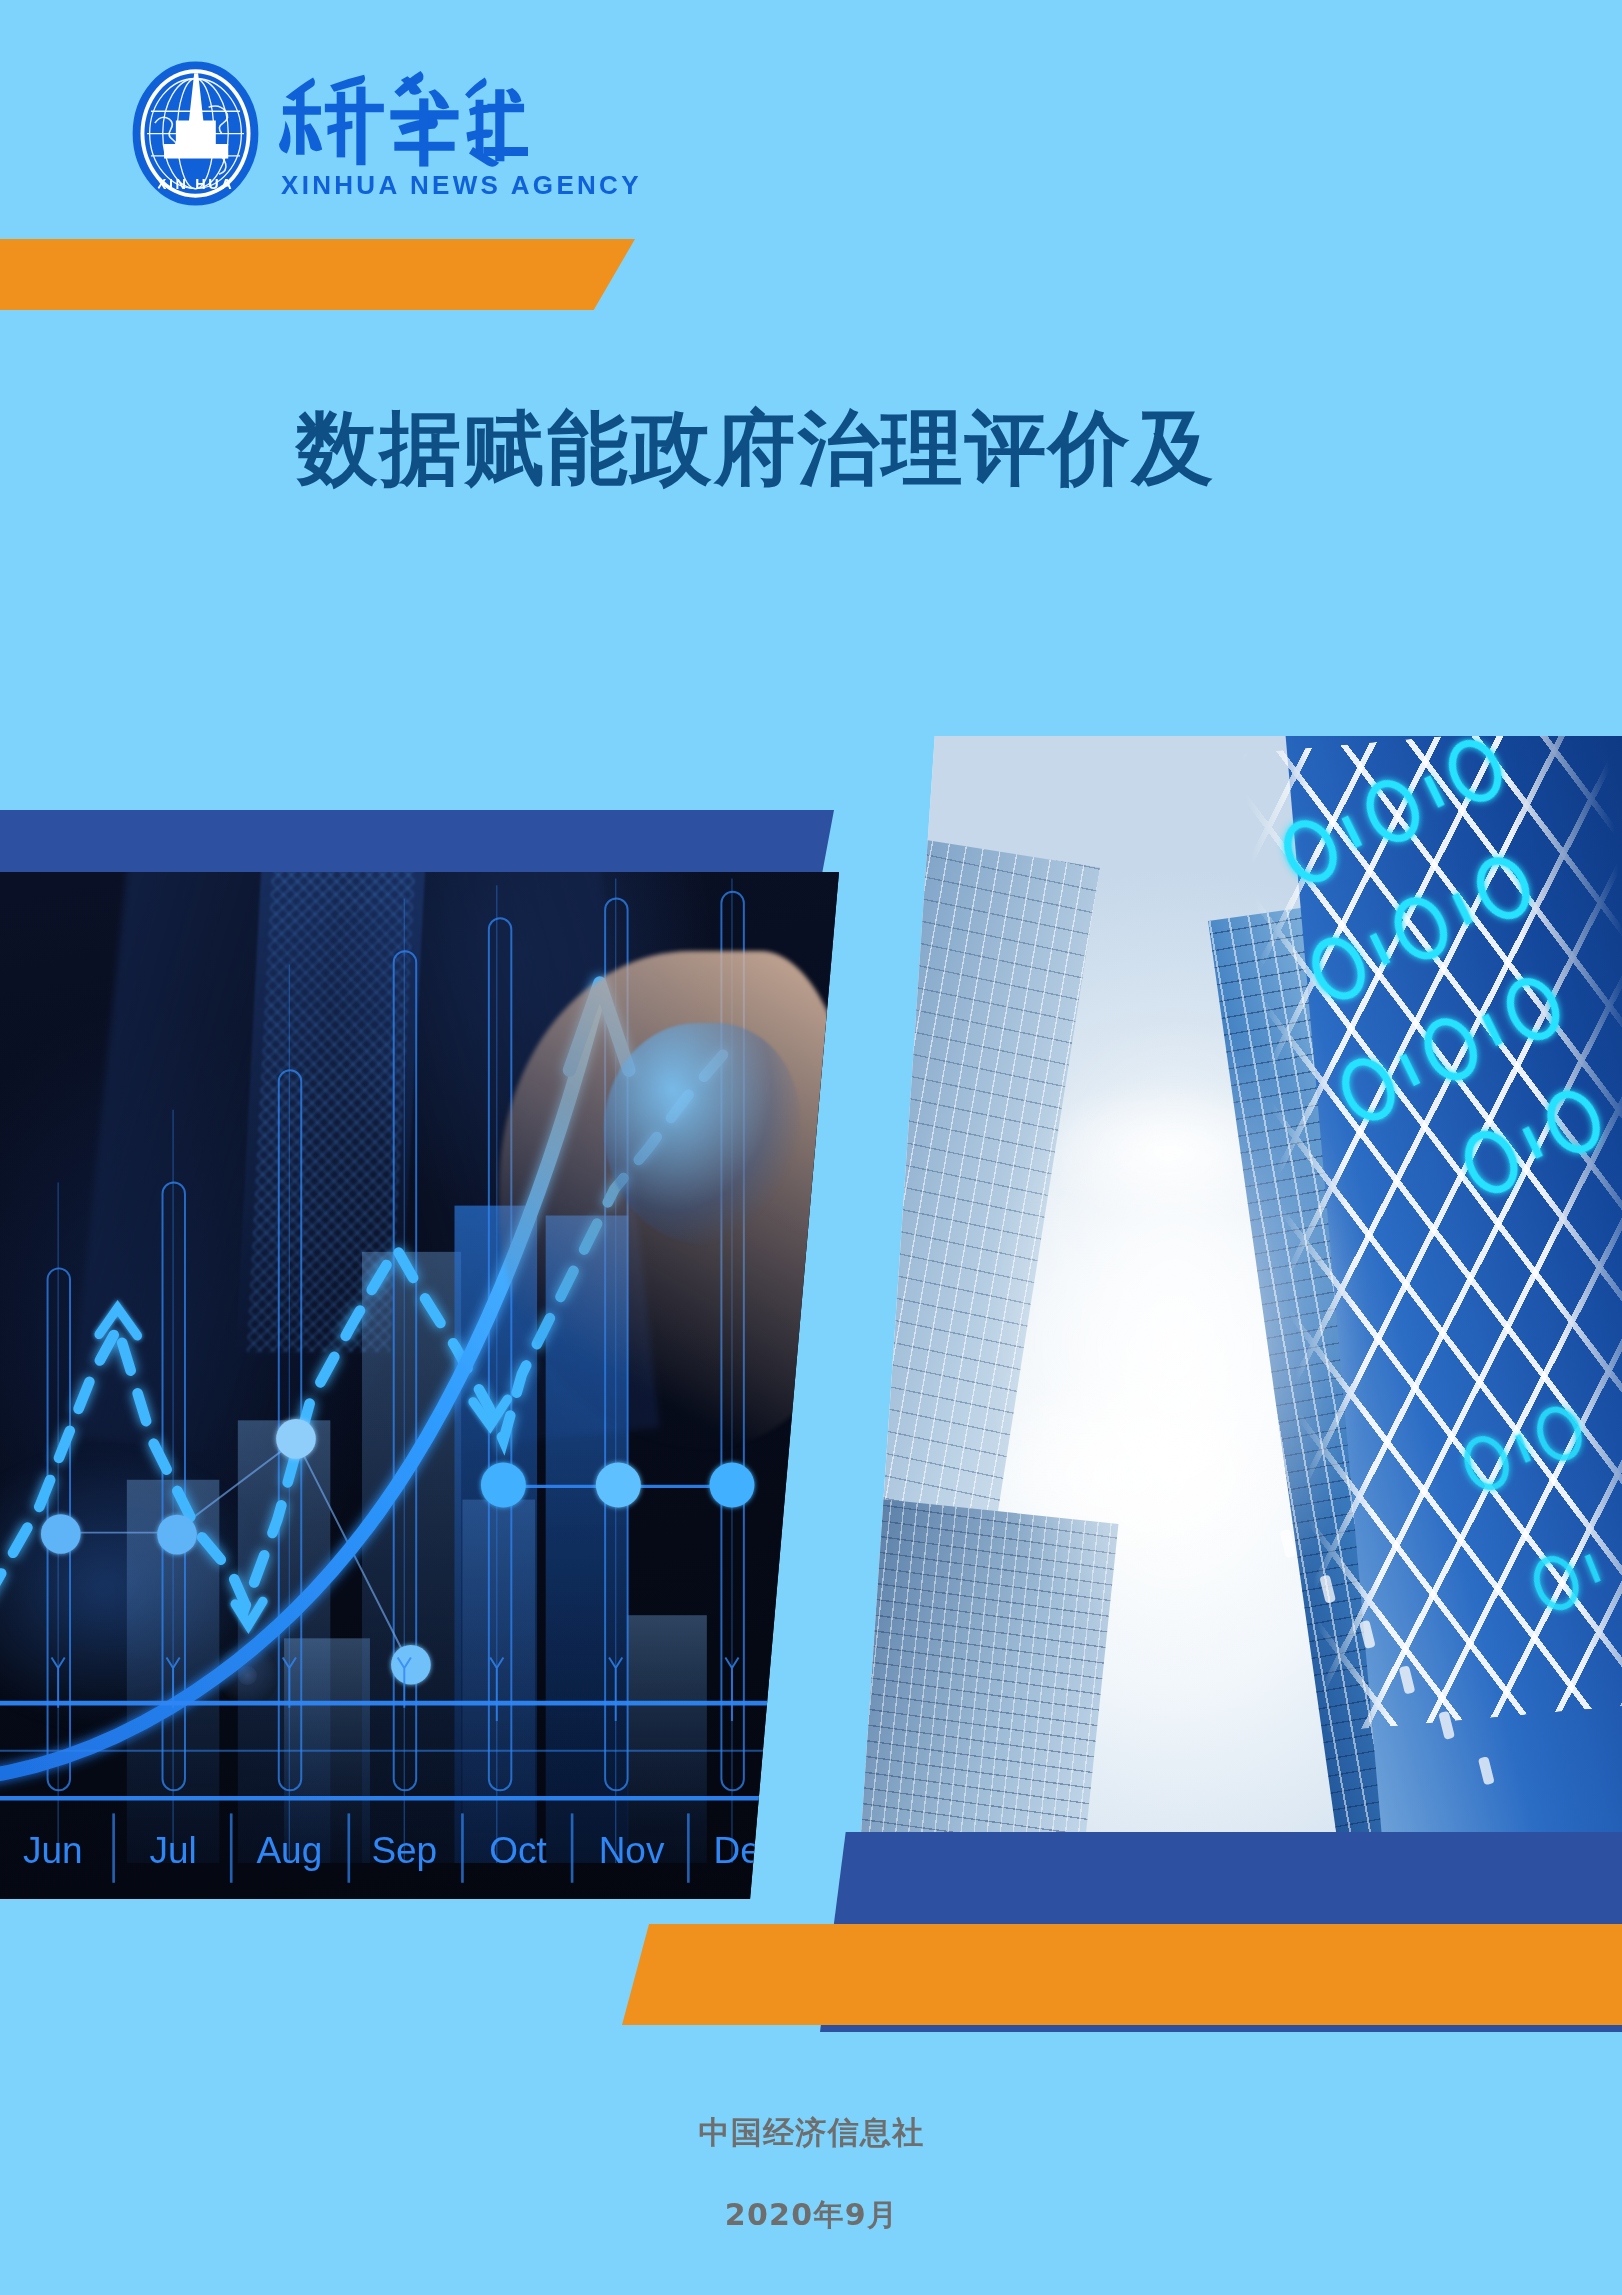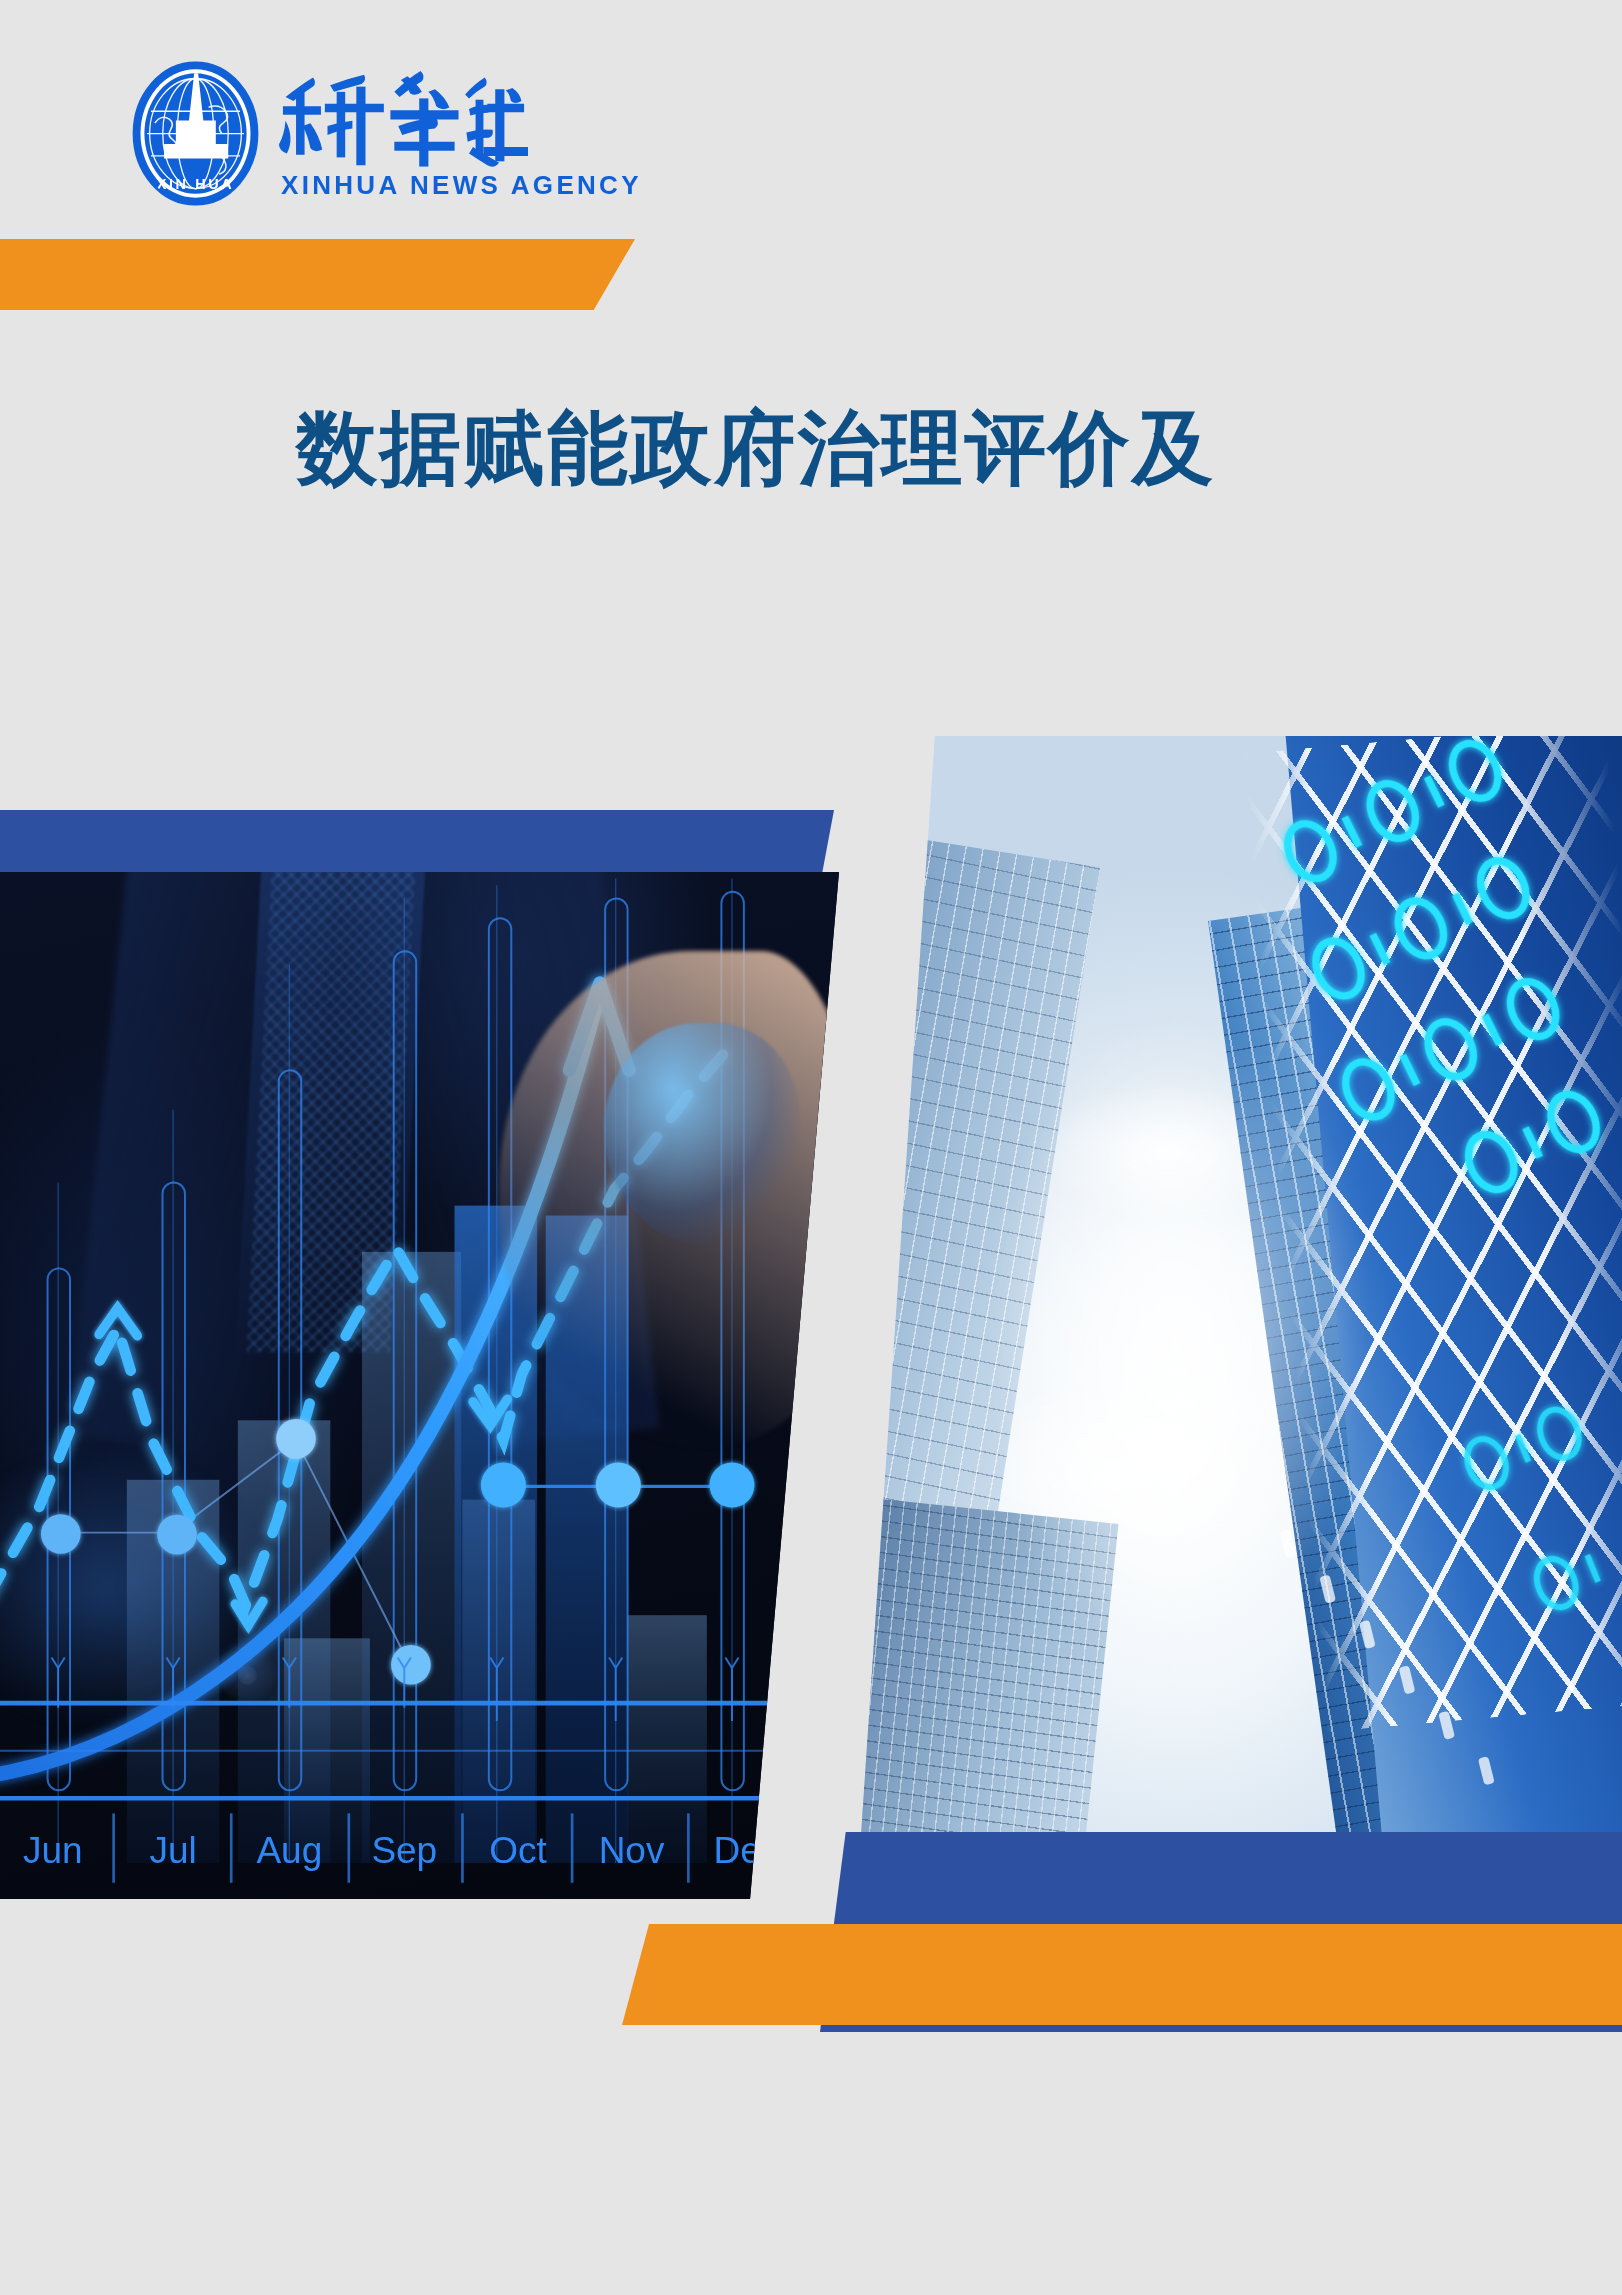--- a/index.html
+++ b/index.html
@@ -11,21 +11,21 @@
     width: 1623px;
     height: 2295px;
     position: relative;
     overflow: hidden;
     font-family: "Liberation Sans", "DejaVu Sans", sans-serif;
   }
 
   .page {
     position: absolute;
     inset: 0;
-    background: #e5e5e5;
+    background: #7dd3fc;
   }
 
   
   .logo-block {
     position: absolute;
     left: 130px;
     top: 60px;
     width: 393px;
     height: 151px;
   }
@@ -663,15 +663,19 @@
         <rect x="868" y="1508" width="16" height="42" rx="6"></rect>
         <rect x="910" y="1590" width="16" height="42" rx="6"></rect>
       </g>
     </svg>
   </div>
 
   <div class="band-blue-lower"></div>
 
   <div class="banner-bottom-orange"></div>
 
+  <div class="footer">
+    <div class="footer-org">中国经济信息社</div>
+    <div class="footer-date">2020年9月</div>
+  </div>
 
 </div>
 
 
 </body></html>

